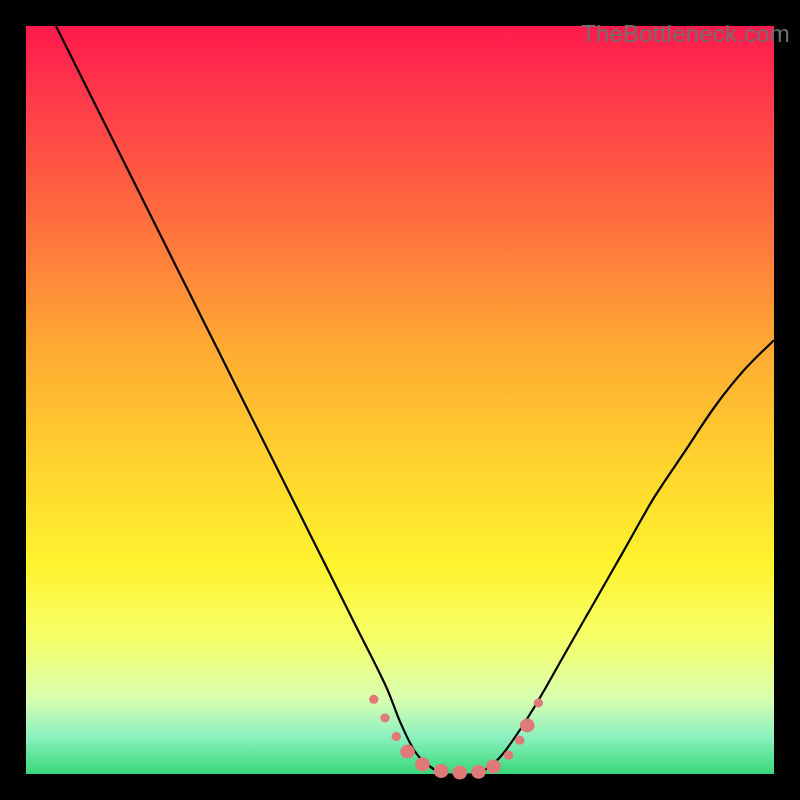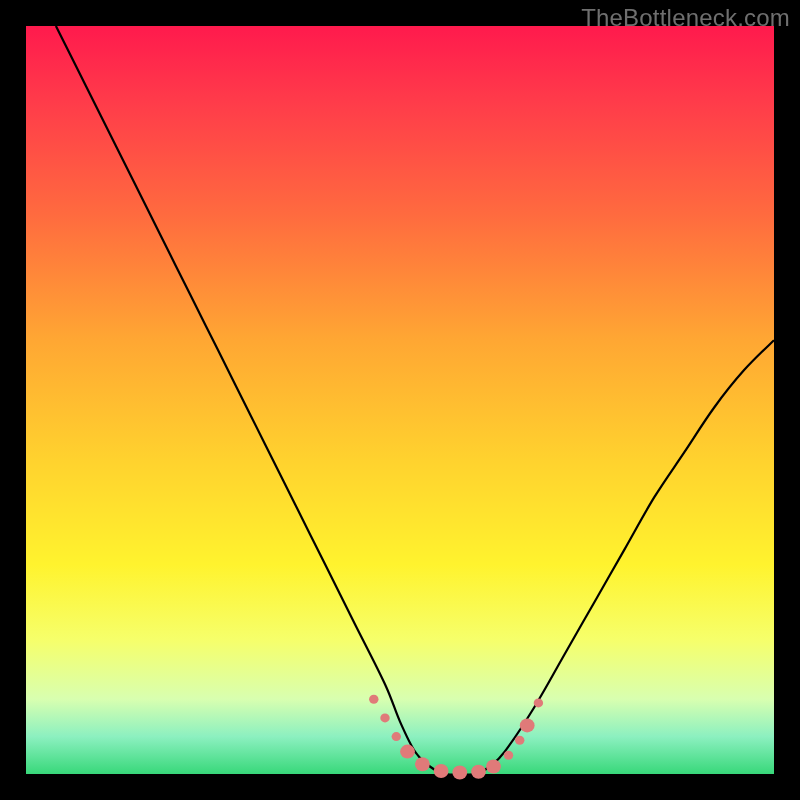--- a/index.html
+++ b/index.html
@@ -25,21 +25,21 @@
       #ffd22e 58%,
       #fff32e 72%,
       #f6ff6a 82%,
       #d8ffb0 90%,
       #8cf0c0 95%,
       #38d87a 100%
     );
   }
   .watermark {
     position: absolute;
-    top: 4px;
+    top: 20px;
     right: 10px;
     color: #6f6f6f;
     font-size: 24px;
     letter-spacing: 0.2px;
     z-index: 5;
     font-weight: 500;
   }
   svg.plot {
     position: absolute;
     left: 0;

